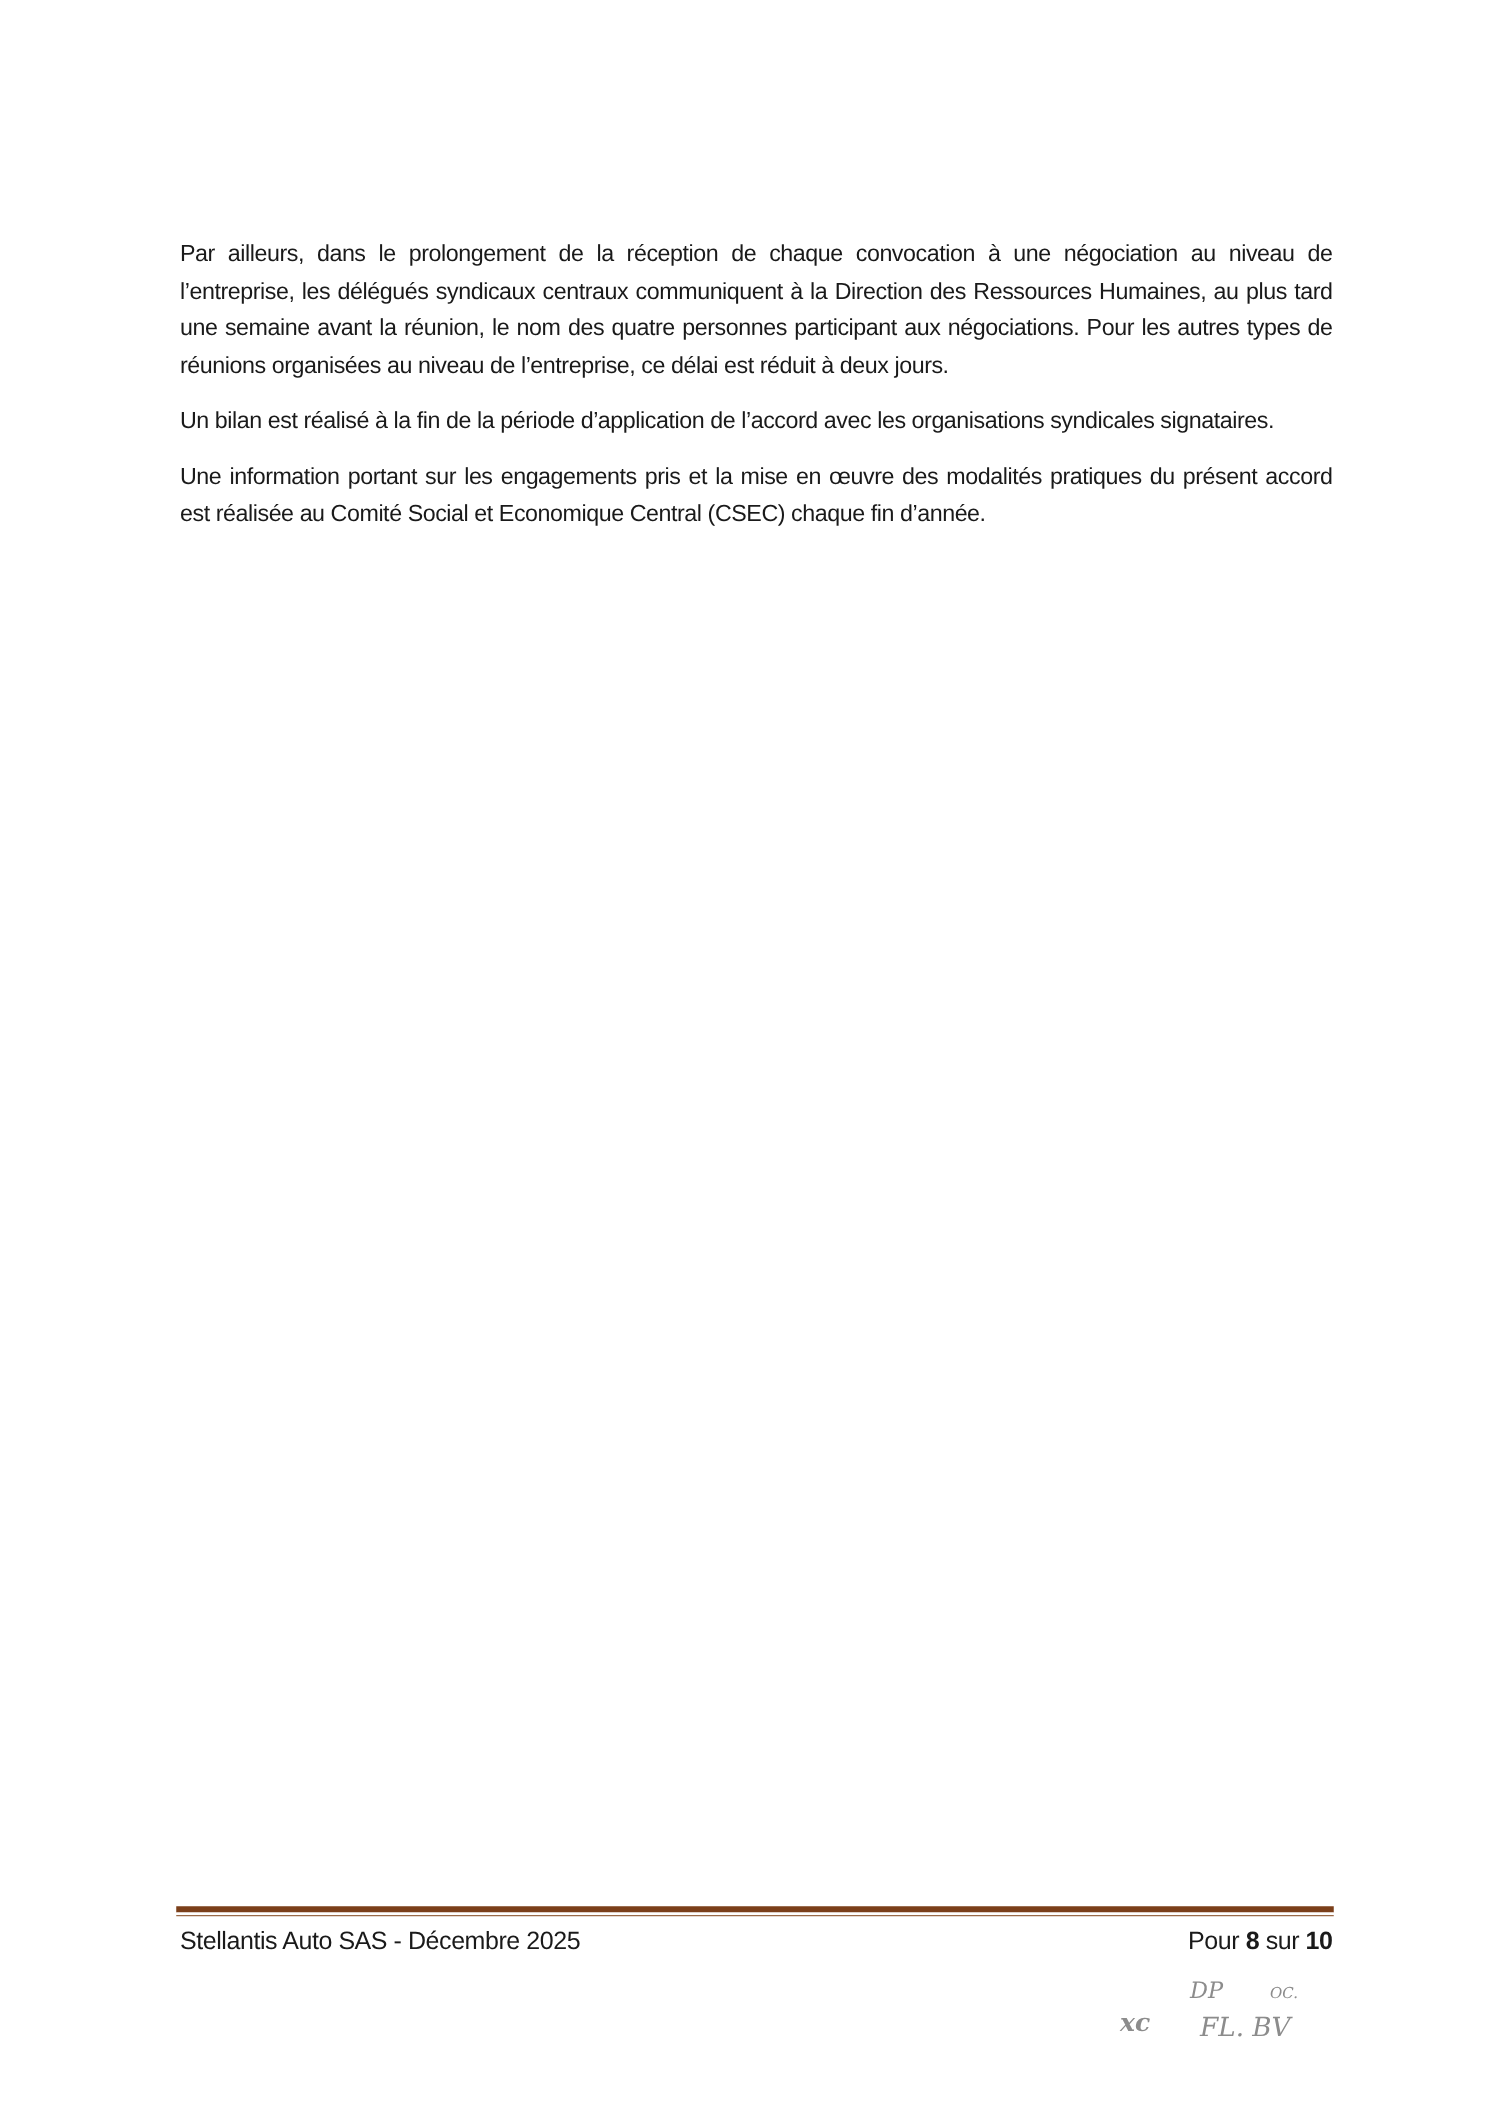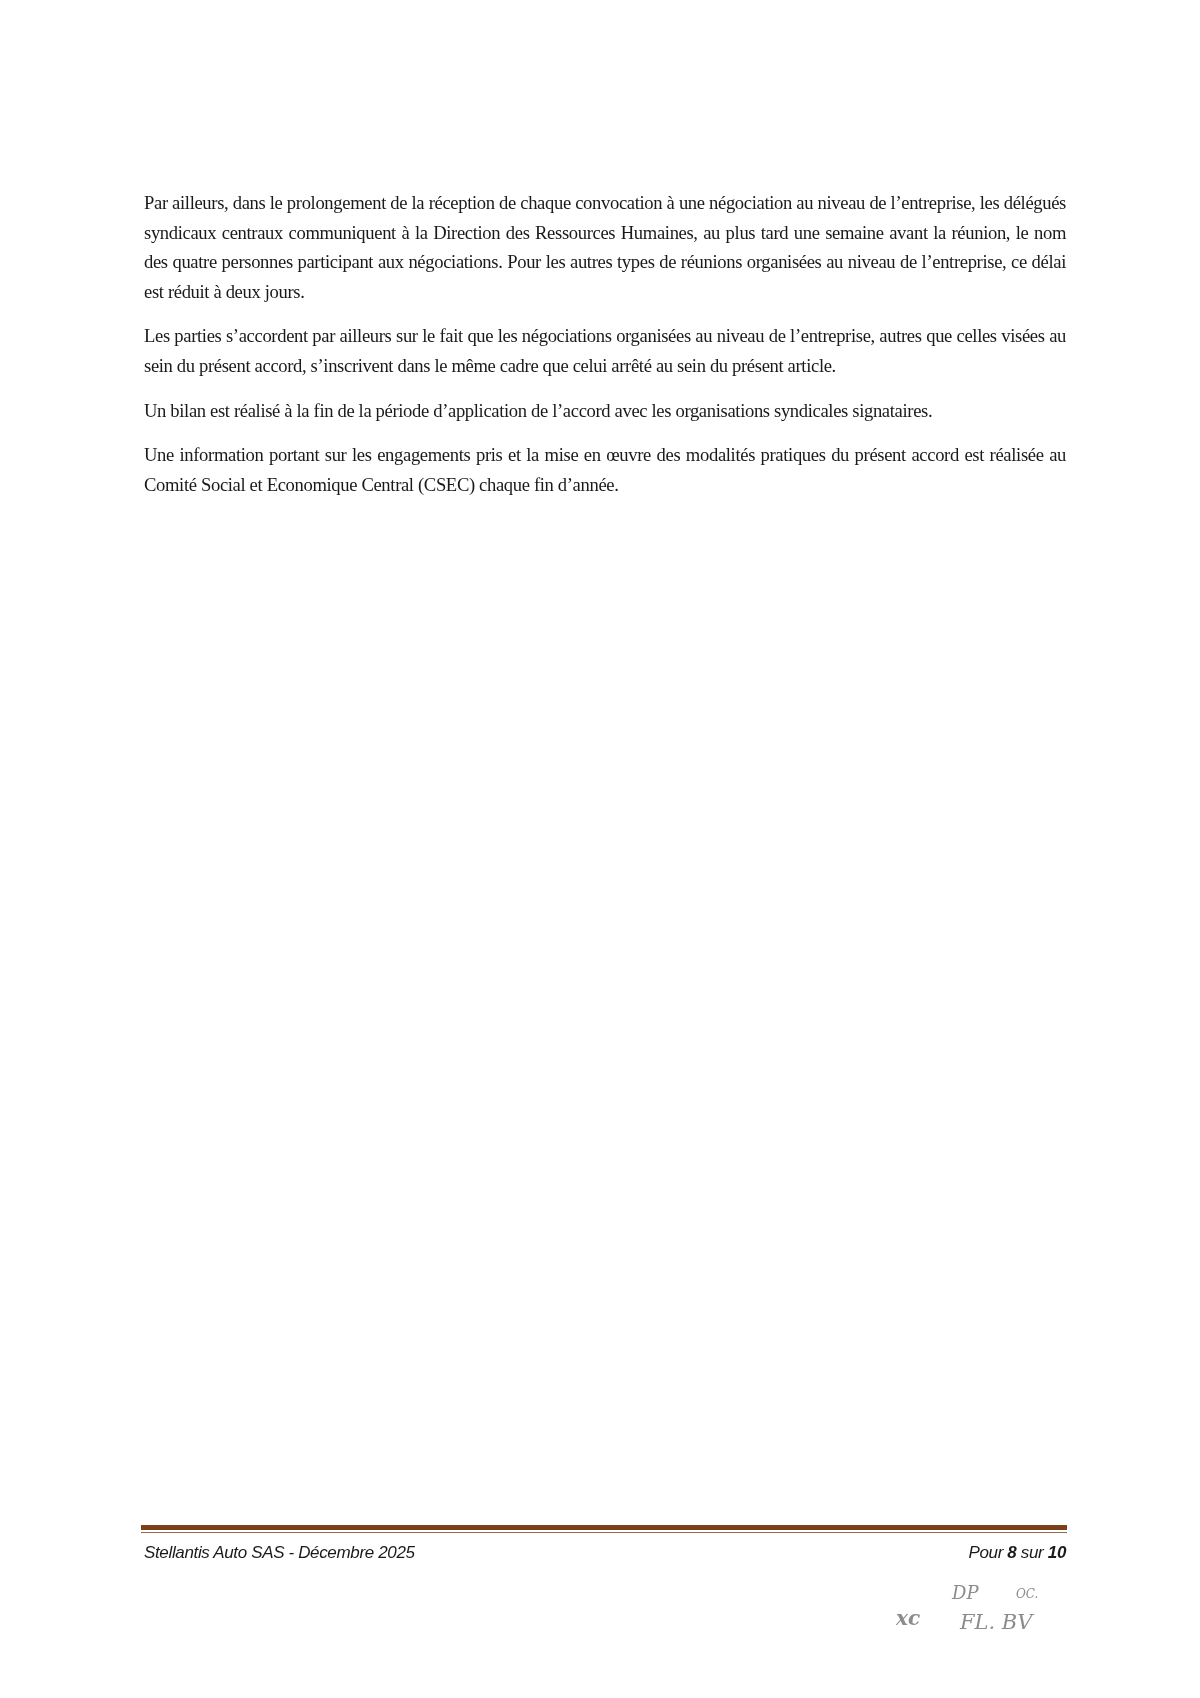--- a/index.html
+++ b/index.html
@@ -6,33 +6,33 @@
     body { width: 1200px; height: 1698px; position: relative; overflow: hidden; }
     .page {
       position: absolute; left: 0; top: 0; width: 1200px; height: 1698px;
       font-family: "Liberation Sans", sans-serif; color: #1a1a1a;
     }
     .content {
       position: absolute; left: 144px; top: 188px; width: 922px;
       font-size: 18.6px; line-height: 29.6px;
       letter-spacing: -0.35px;
     }
-    .content p { margin: 0 0 15px 0; text-align: justify; font-family: Liberation Serif, serif; }
+    .content p { margin: 0 0 15px 0; text-align: justify; }
     .content h3 {
       margin: 12px 0 12px 0; font-size: 18.6px; font-weight: bold; line-height: 29.6px;
     }
     .footer-rule {
       position: absolute; left: 141px; top: 1525px; width: 926px; height: 9px;
     }
     .footer-rule .thick { height: 5px; background: #7b3f1a; }
     .footer-rule .gap { height: 2px; background: #ffffff; }
     .footer-rule .thin { height: 1px; background: #9a6a48; }
     .footer {
       position: absolute; left: 144px; top: 1538px; width: 922px; height: 30px;
-      font-size: 17px; line-height: 30px; letter-spacing: -0.35px; font-style: italic;
+      font-size: 20px; line-height: 30px; letter-spacing: -0.35px;
     }
     .footer .left { position: absolute; left: 0; top: 0; }
     .footer .right { position: absolute; right: 0; top: 0; }
     .footer b { font-weight: bold; }
     .initials {
       position: absolute; left: 890px; top: 1582px; width: 190px; height: 70px;
       font-family: "DejaVu Serif", serif; color: #8c8c8c; font-style: italic;
     }
     .initials span { position: absolute; text-align: center; }
     .ini-xc { left: 6px; top: 24px; font-size: 20px; font-weight: bold; }
@@ -40,21 +40,20 @@
     .ini-oc { left: 126px; top: 5px; font-size: 12px; }
     .ini-flbv { left: 70px; top: 28px; font-size: 21px; }
   </style>
 </head>
 <body>
 
 <div class="page">
 
   <div class="content">
     <p>Par ailleurs, dans le prolongement de la réception de chaque convocation à une négociation au niveau de l’entreprise, les délégués syndicaux centraux communiquent à la Direction des Ressources Humaines, au plus tard une semaine avant la réunion, le nom des quatre personnes participant aux négociations. Pour les autres types de réunions organisées au niveau de l’entreprise, ce délai est réduit à deux jours.</p>
-    <p>Les parties s’accordent par ailleurs sur le fait que les négociations organisées au niveau de l’entreprise, autres que celles visées au sein du présent accord, s’inscrivent dans le même cadre que celui arrêté au sein du présent article.</p>
     <p>Un bilan est réalisé à la fin de la période d’application de l’accord avec les organisations syndicales signataires.</p>
     <p>Une information portant sur les engagements pris et la mise en œuvre des modalités pratiques du présent accord est réalisée au Comité Social et Economique Central (CSEC) chaque fin d’année.</p>
   </div>
 
   <div class="footer-rule">
     <div class="thick"></div>
     <div class="gap"></div>
     <div class="thin"></div>
   </div>
 

